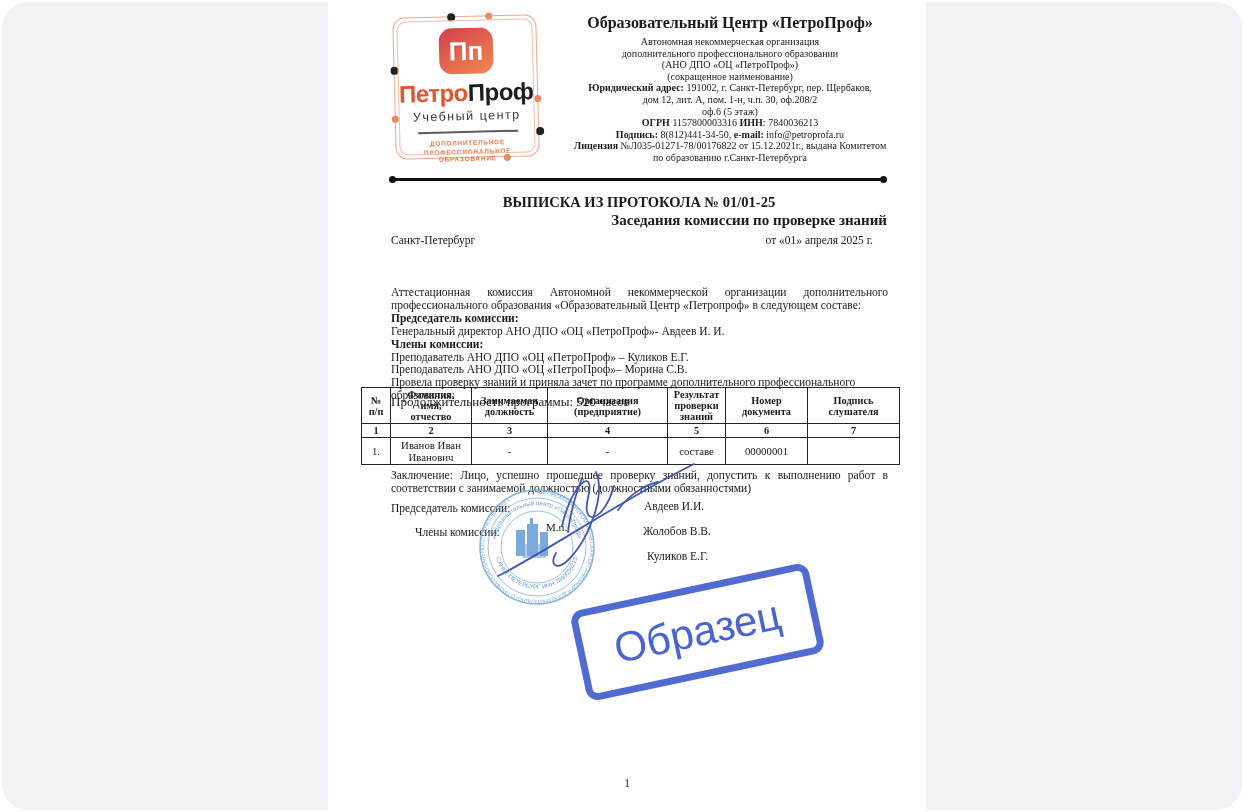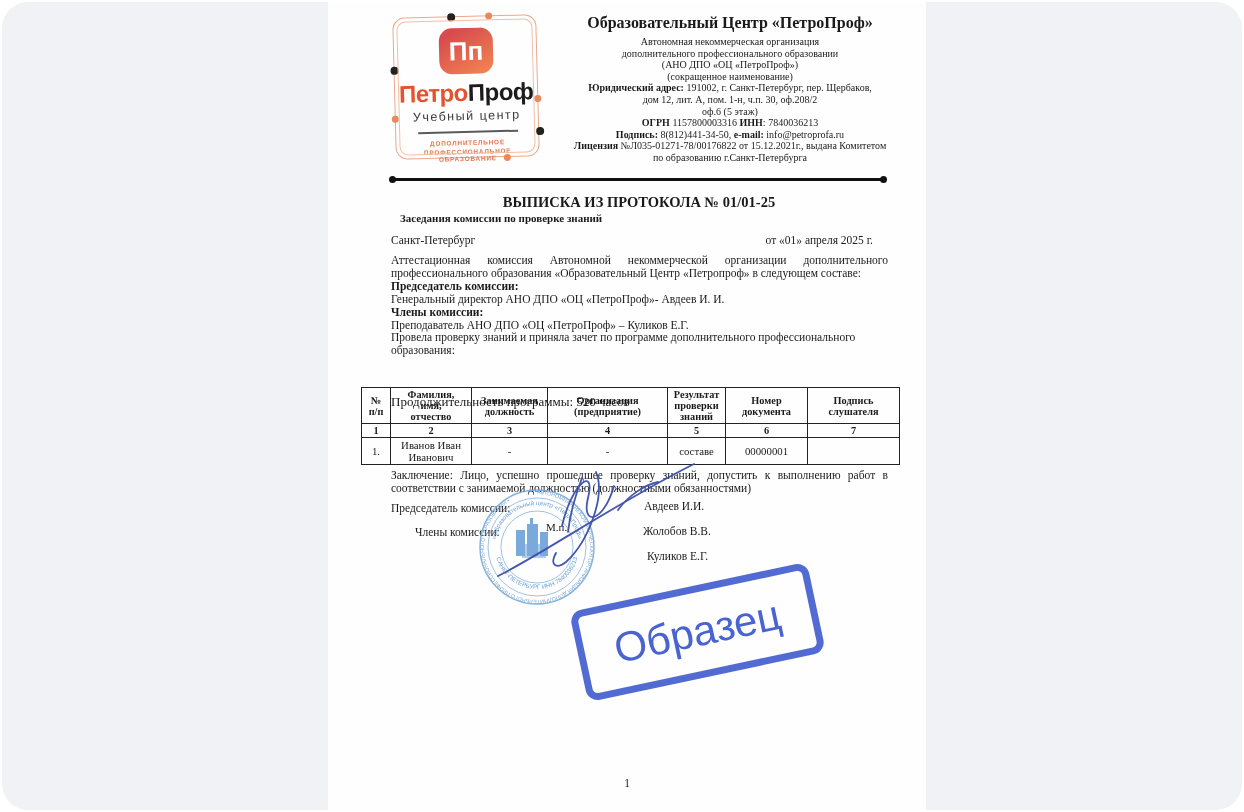--- a/index.html
+++ b/index.html
@@ -42,26 +42,26 @@
   
   .divider{position:absolute;left:64px;top:176px;width:492px;height:2.5px;background:#111;}
   .divider::before,.divider::after{
     content:"";position:absolute;top:-2.2px;width:7px;height:7px;border-radius:50%;background:#111;
   }
   .divider::before{left:-3px;}
   .divider::after{right:-3px;}
 
   
   .doc-title{position:absolute;left:63px;top:192px;width:496px;text-align:center;font-size:14.5px;font-weight:bold;}
-  .doc-subtitle{position:absolute;left:72px;top:210px;width:496px;text-align:left;font-size:11px;font-weight:bold;}
+  .doc-subtitle{position:absolute;left:63px;top:210px;width:496px;text-align:right;font-size:15px;font-weight:bold;}
   .place-date{position:absolute;left:63px;top:232px;width:482px;display:flex;justify-content:space-between;font-size:11.5px;}
 
   
   .body-text{position:absolute;left:63px;top:252px;width:497px;font-size:11.5px;line-height:12.9px;}
-  .body-text .just{text-align:justify;}
+  .body-text .just{text-align:justify;margin-top:32px;}
   .body-text b{font-weight:bold;}
   .duration{position:absolute;left:63px;top:360px;font-size:13px;margin-top:32px;}
 
   
   table.results{
     position:absolute;left:33px;top:385px;border-collapse:collapse;table-layout:fixed;
     font-size:10.8px;
   }
   table.results th,table.results td{
     border:1px solid #222;text-align:center;vertical-align:middle;padding:1px 2px;
@@ -135,20 +135,21 @@
       <span>Санкт-Петербург</span>
       <span>от «01» апреля 2025 г.</span>
     </div>
 
     <div class="body-text">
       <div class="just">Аттестационная комиссия Автономной некоммерческой организации дополнительного профессионального образования «Образовательный Центр «Петропроф» в следующем составе:</div>
       <div><b>Председатель комиссии:</b></div>
       <div>Генеральный директор АНО ДПО «ОЦ «ПетроПроф»- Авдеев И. И.</div>
       <div><b>Члены комиссии:</b></div>
       <div>Преподаватель АНО ДПО «ОЦ «ПетроПроф» – Куликов Е.Г.</div>
+      <div>Преподаватель АНО ДПО «ОЦ «ПетроПроф»– Морина С.В.</div>
       <div>Провела проверку знаний и приняла зачет по программе дополнительного профессионального образования:</div>
     </div>
 
     <div class="duration">Продолжительность программы: 520 часов</div>
 
     <table class="results">
       <colgroup>
         <col style="width:29px">
           <col style="width:81px">
           <col style="width:76px">

